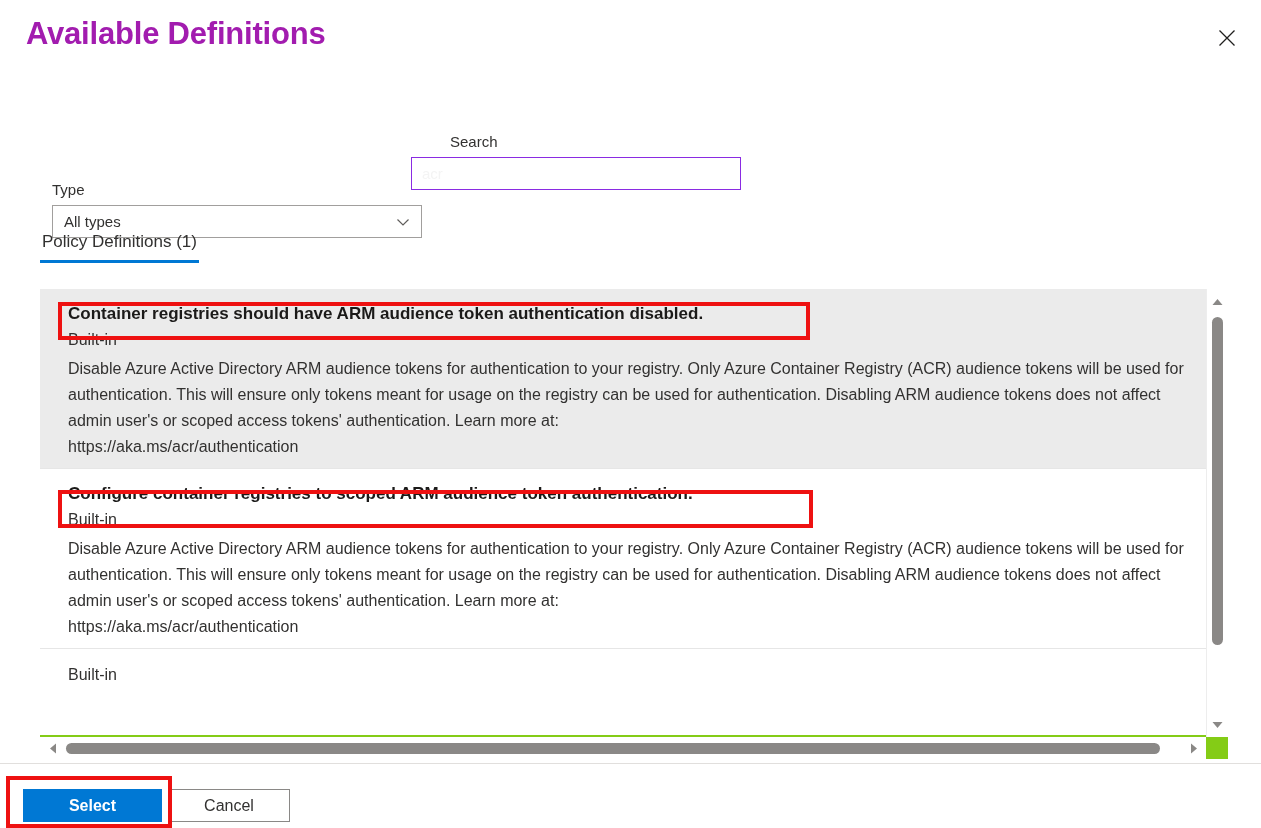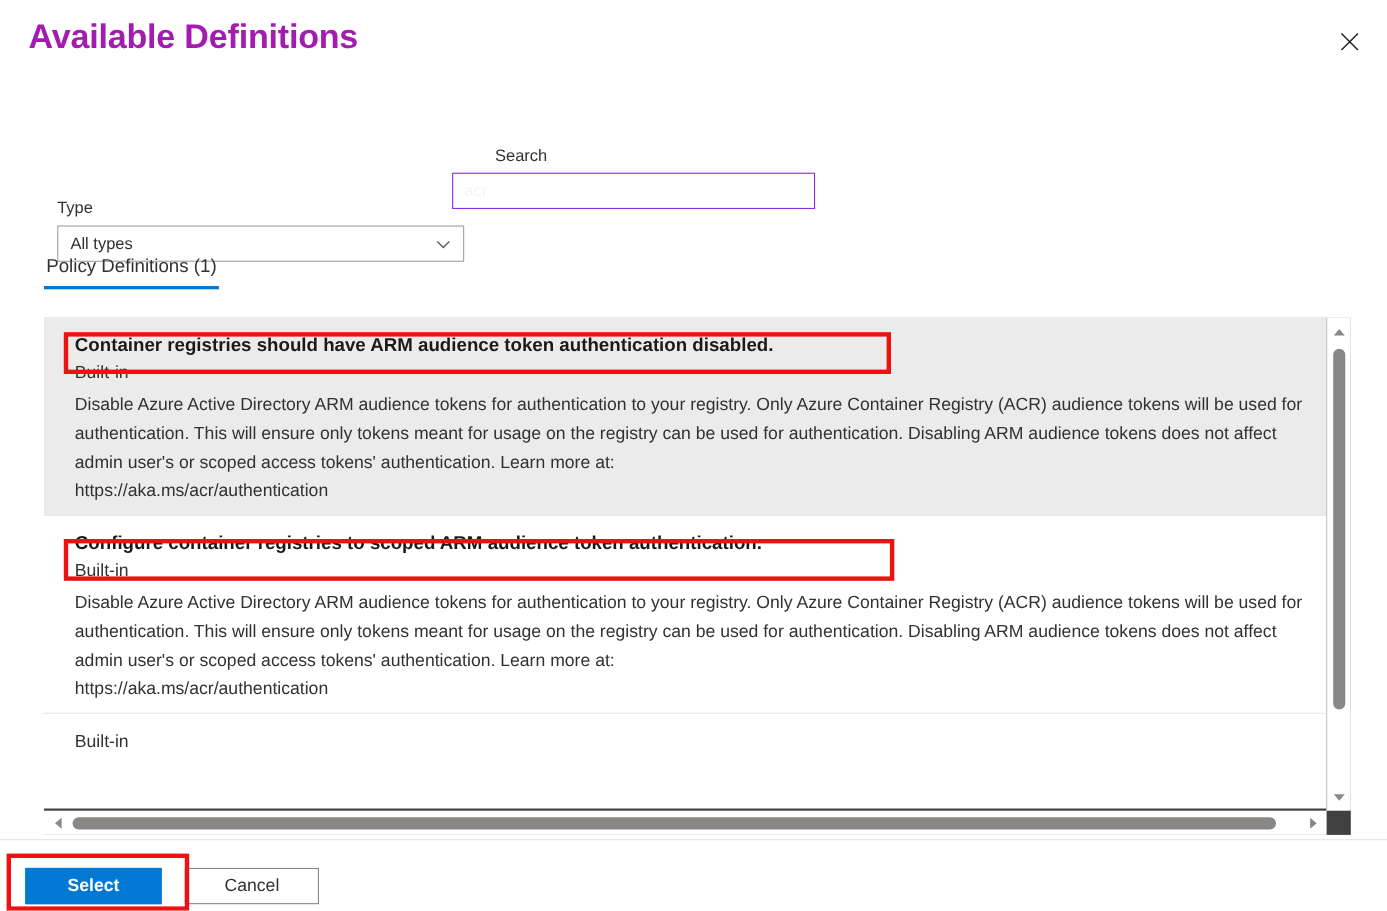--- a/index.html
+++ b/index.html
@@ -137,21 +137,21 @@
     background: #0078d4;
   }
 
   
   #list-region {
     position: absolute;
     left: 40px;
     top: 289px;
     width: 1188px;
     height: 470px;
-    background: #404040;
+    background: #84cc16;
   }
   #list-viewport {
     position: absolute;
     left: 0; top: 0;
     width: 1166px;
     height: 448px;
     overflow: hidden;
   }
   .list-item {
     position: relative;
@@ -256,21 +256,21 @@
     left: 0;
     top: 764px;
     width: 1261px;
     height: 64px;
     background: #ffffff;
   }
   #select-button {
     position: absolute;
     left: 23px;
     top: 25px;
-    width: 124px;
+    width: 139px;
     height: 33px;
     background: #0078d4;
     border: 1px solid #0078d4;
     color: #ffffff;
     font-family: "Liberation Sans", sans-serif;
     font-size: 16px;
     font-weight: 700;
     cursor: pointer;
     padding: 0;
   }

